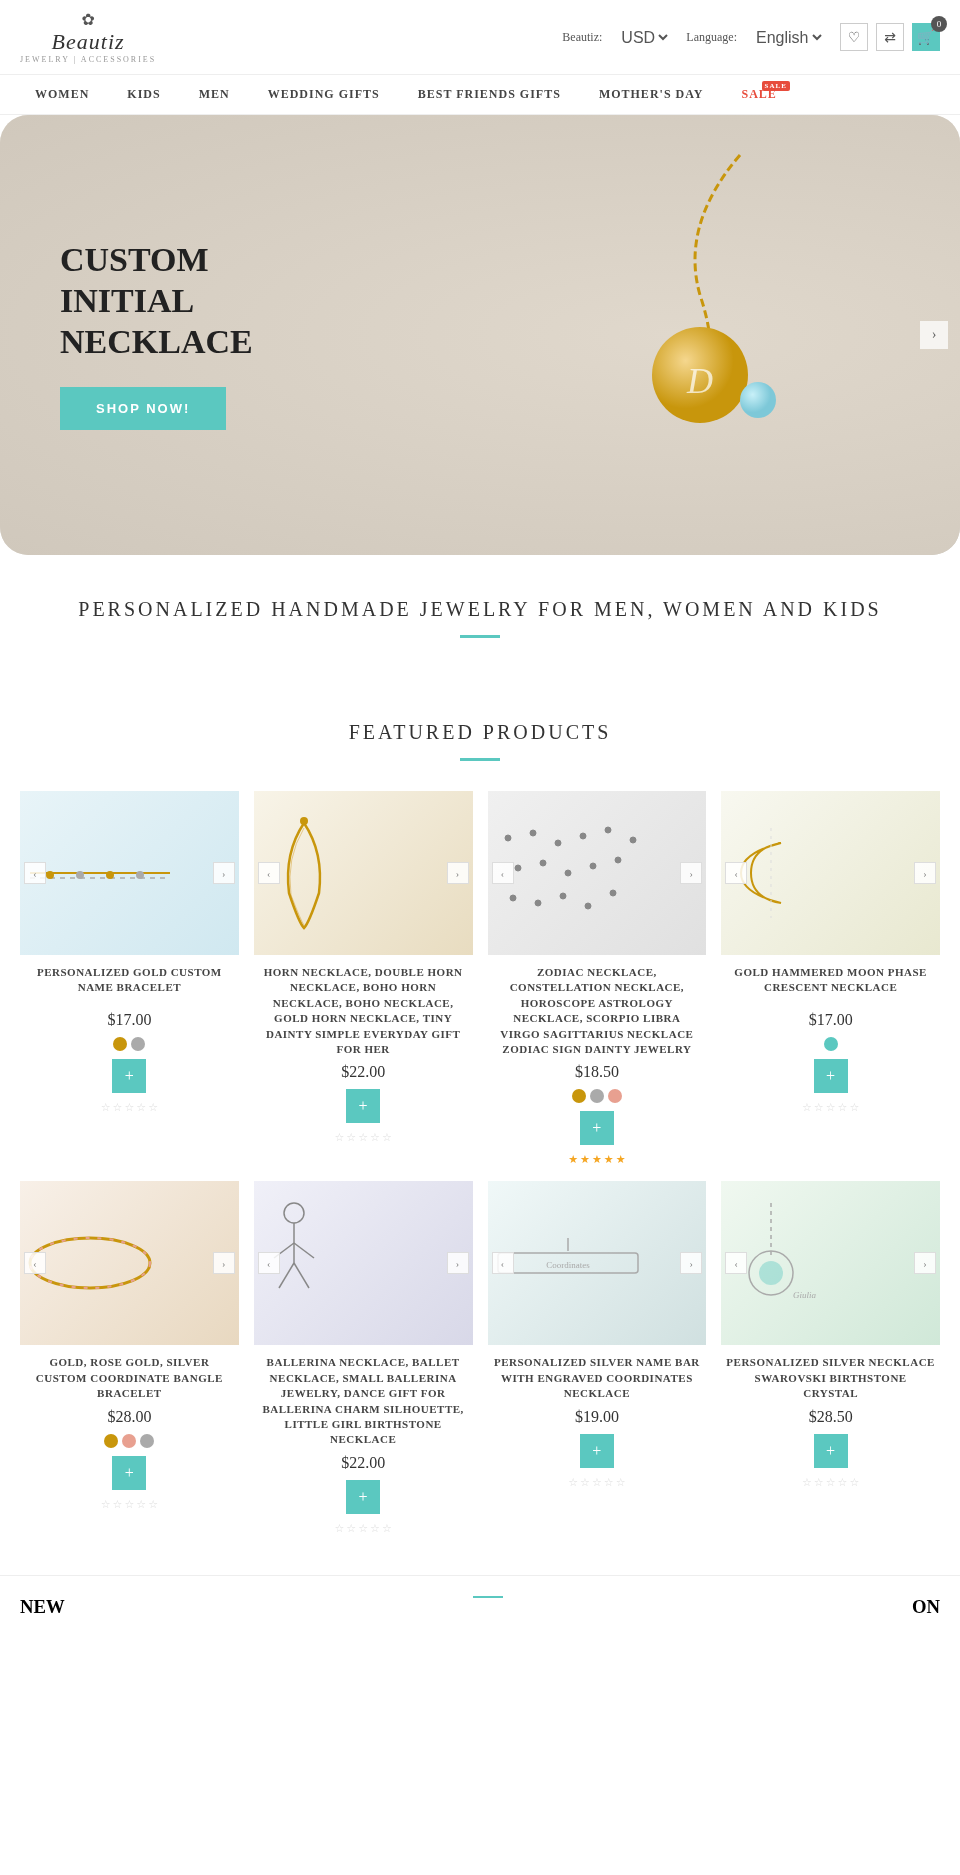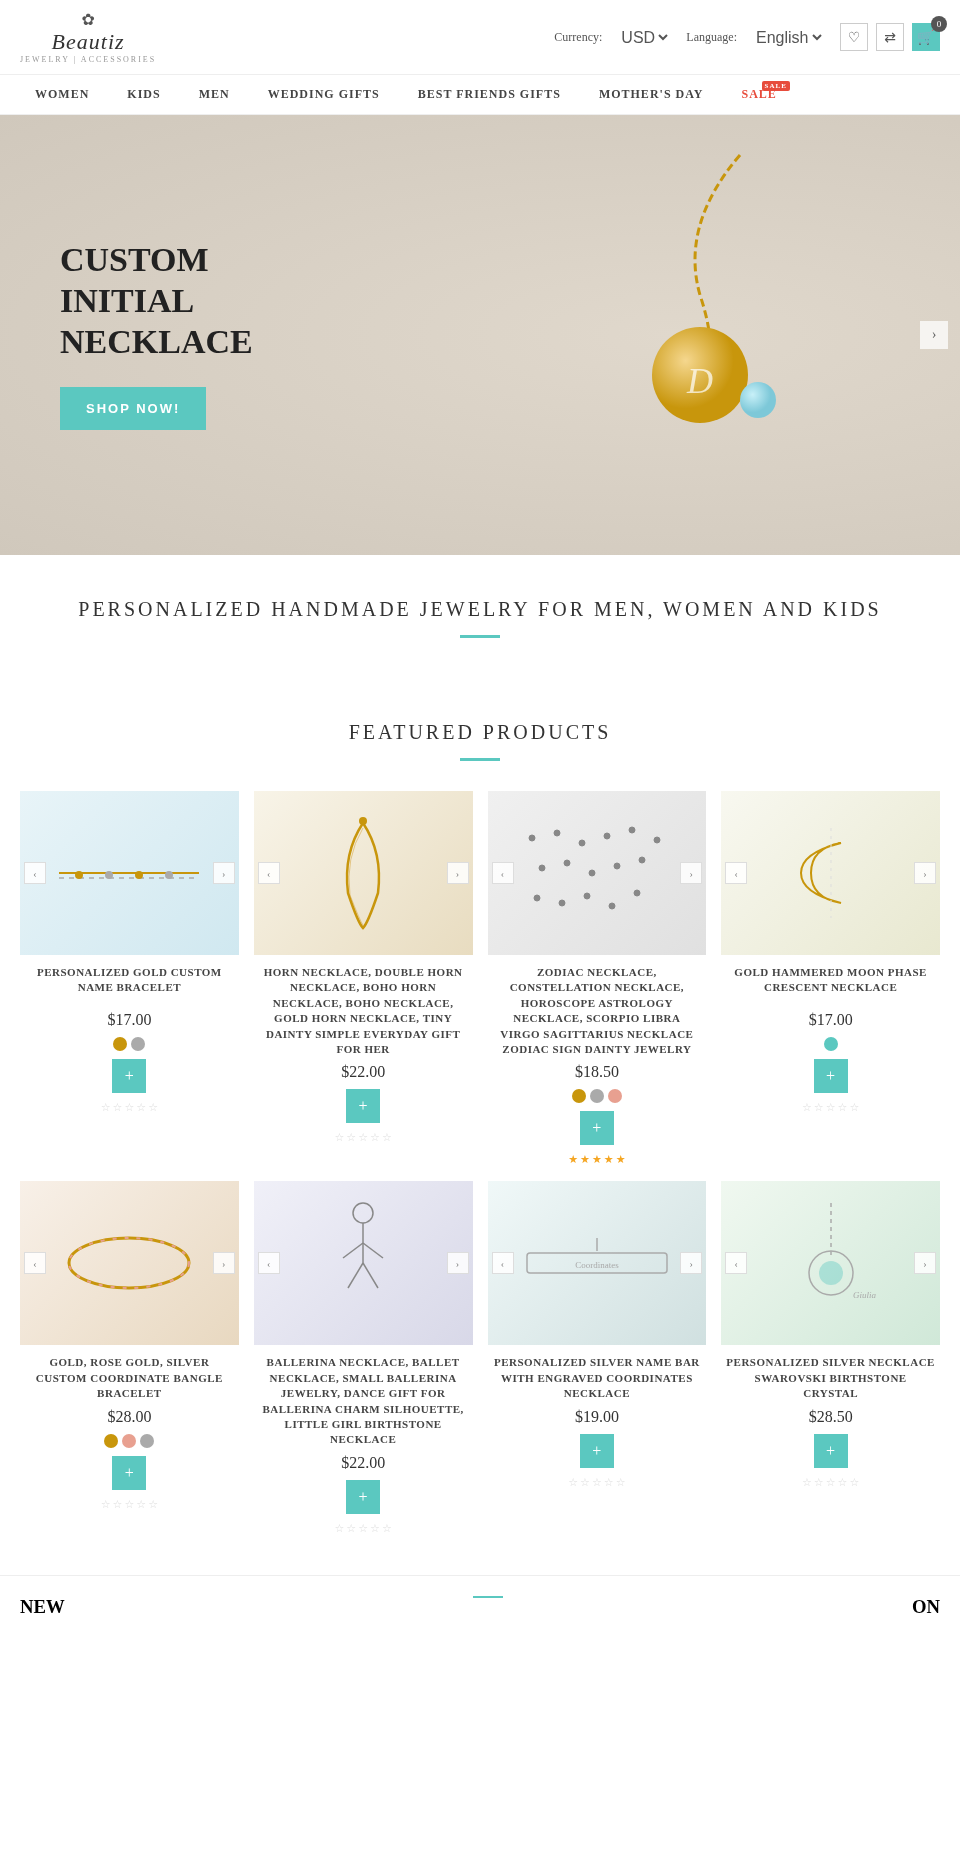--- a/index.html
+++ b/index.html
@@ -47,38 +47,38 @@
     .img-bracelet { background: linear-gradient(135deg, #e8f4f8 0%, #d0e8f0 100%); }
     .img-horn { background: linear-gradient(135deg, #f8f4e8 0%, #e8dcc0 100%); }
     .img-zodiac { background: linear-gradient(135deg, #f0f0f0 0%, #e0e0e0 100%); }
     .img-moon { background: linear-gradient(135deg, #f8f8f0 0%, #e8e8d0 100%); }
     .img-bangle { background: linear-gradient(135deg, #f8f0e8 0%, #e8d8c0 100%); }
     .img-ballerina { background: linear-gradient(135deg, #f0f0f8 0%, #d8d8e8 100%); }
     .img-namebar { background: linear-gradient(135deg, #f0f8f8 0%, #d0e0e0 100%); }
     .img-birthstone { background: linear-gradient(135deg, #f0f8f0 0%, #d0e8d8 100%); }
 
     
-    .jewelry-icon { position: absolute; inset: 0; display: flex; align-items: center; justify-content: center; }
+    .jewelry-icon { position: absolute; inset: 0; display: flex; align-items: center; }
 
     
     .footer-preview { display: flex; justify-content: space-between; padding: 20px 20px 10px; border-top: 1px solid #eee; margin-top: 20px; }
     .footer-divider { width: 30px; height: 2px; background: #5bc8c0; }
   </style>
 </head>
 <body>
 
 <header>
   <div class="header">
     <div class="logo">
       <div style="font-size:16px;color:#555;">✿</div>
       <div class="logo-text">Beautiz</div>
       <div class="logo-sub">JEWELRY | ACCESSORIES</div>
     </div>
     <div class="header-right">
-      <span>Currency:</span>
+      <span>Beautiz:</span>
       <select class="currency-select">
         <option>USD</option>
         <option>EUR</option>
         <option>GBP</option>
       </select>
       <span>Language:</span>
       <select class="language-select">
         <option>English</option>
         <option>French</option>
       </select>
@@ -101,27 +101,27 @@
         <li class="nav-item">KIDS</li>
         <li class="nav-item">MEN</li>
         <li class="nav-item">WEDDING GIFTS</li>
         <li class="nav-item">BEST FRIENDS GIFTS</li>
         <li class="nav-item">MOTHER'S DAY</li>
         <li class="nav-item sale-text">SALE<span class="sale-badge">SALE</span></li>
       </ul>
   </div>
 </nav>
 
-<section style="position:relative;width:100%;height:440px;background:linear-gradient(160deg,#ece8e2 0%,#ddd8d0 60%,#ccc8c0 100%);overflow:hidden;display:flex;align-items:center;">
+<section style="position:relative;width:100%;height:440px;background:linear-gradient(160deg,#ece8e2 0%,#ddd8d0 60%,#ccc8c0 100%);overflow:hidden;display:flex;align-items:center;border-radius:28px;">
 
   <div style="position:absolute;inset:0;background:radial-gradient(ellipse at 70% 50%, #e0d8cc 0%, #d0c8bc 100%);"></div>
 
   <div style="position:relative;z-index:2;padding:40px 60px;">
     <h1 style="font-size:34px;font-weight:900;color:#222;text-transform:uppercase;line-height:1.2;margin-bottom:24px;max-width:280px;">CUSTOM INITIAL NECKLACE</h1>
-    <button style="background:#5bc8c0;color:white;border:none;padding:14px 26px;font-size:13px;font-weight:700;letter-spacing:2px;cursor:pointer;text-transform:uppercase;">SHOP NOW!</button>
+    <button style="background:#5bc8c0;color:white;border:none;padding:14px 36px;font-size:13px;font-weight:700;letter-spacing:2px;cursor:pointer;text-transform:uppercase;">SHOP NOW!</button>
   </div>
 
   <div style="position:absolute;right:60px;top:50%;transform:translateY(-50%);width:320px;height:380px;">
 
     <svg width="320" height="380" style="position:absolute;top:0;left:0;">
 
       <path d="M 160 10 Q 100 80 120 150 Q 130 180 130 200" stroke="#c8960c" stroke-width="3" fill="none" stroke-dasharray="8,4"></path>
 
       <circle cx="120" cy="230" r="48" fill="url(#goldGrad)"></circle>
       <text x="120" y="248" text-anchor="middle" font-size="36" fill="rgba(255,255,255,0.7)" font-family="Georgia" font-style="italic">D</text>

